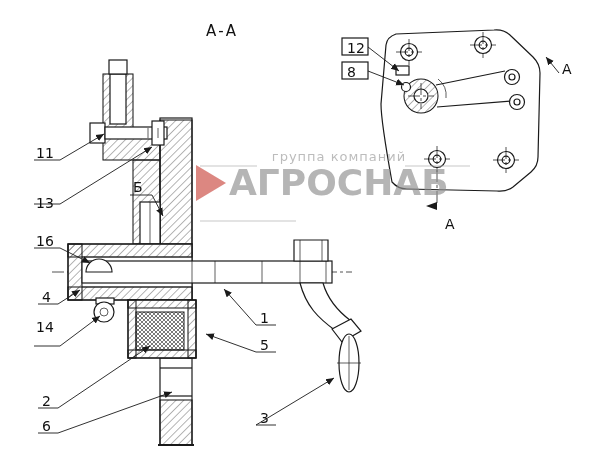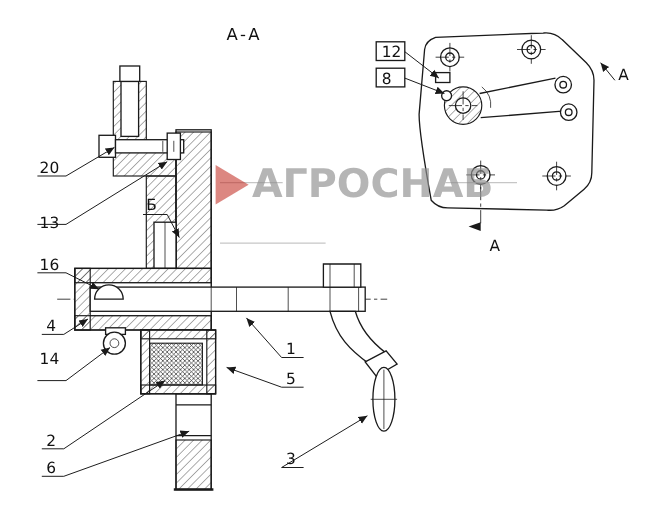--- a/index.html
+++ b/index.html
@@ -171,33 +171,34 @@
   <line x1="200" y1="166" x2="257" y2="166" class="wml"></line>
   <line x1="405" y1="166" x2="470" y2="166" class="wml"></line>
   <line x1="200" y1="221" x2="296" y2="221" class="wml"></line>
 </svg>
 
 <span class="lbl big" style="left:206px;top:24px">А-А</span>
 <span class="lbl" style="left:133px;top:180px">Б</span>
 <span class="lbl mid" style="left:562px;top:62px">А</span>
 <span class="lbl mid" style="left:445px;top:217px">А</span>
 
-<span class="lbl" style="left:36px;top:146px">20</span>
+<span class="lbl" style="left:36px;top:146px">11</span>
 <span class="lbl" style="left:36px;top:196px">13</span>
 <span class="lbl" style="left:36px;top:234px">16</span>
 <span class="lbl" style="left:42px;top:290px">4</span>
 <span class="lbl" style="left:36px;top:320px">14</span>
 <span class="lbl" style="left:42px;top:394px">2</span>
 <span class="lbl" style="left:42px;top:419px">6</span>
 <span class="lbl" style="left:260px;top:311px">1</span>
 <span class="lbl" style="left:260px;top:338px">5</span>
 <span class="lbl" style="left:260px;top:411px">3</span>
 <span class="lbl" style="left:347px;top:41px">12</span>
 <span class="lbl" style="left:347px;top:65px">8</span>
 
 <div class="watermark">
+  <div class="wm-top">группа компаний</div>
   <div class="wm-row">
     <div class="wm-tri"></div>
     <div class="wm-brand">АГРОСНАБ</div>
   </div>
 </div>
 
 </div>
 
 </body></html>

